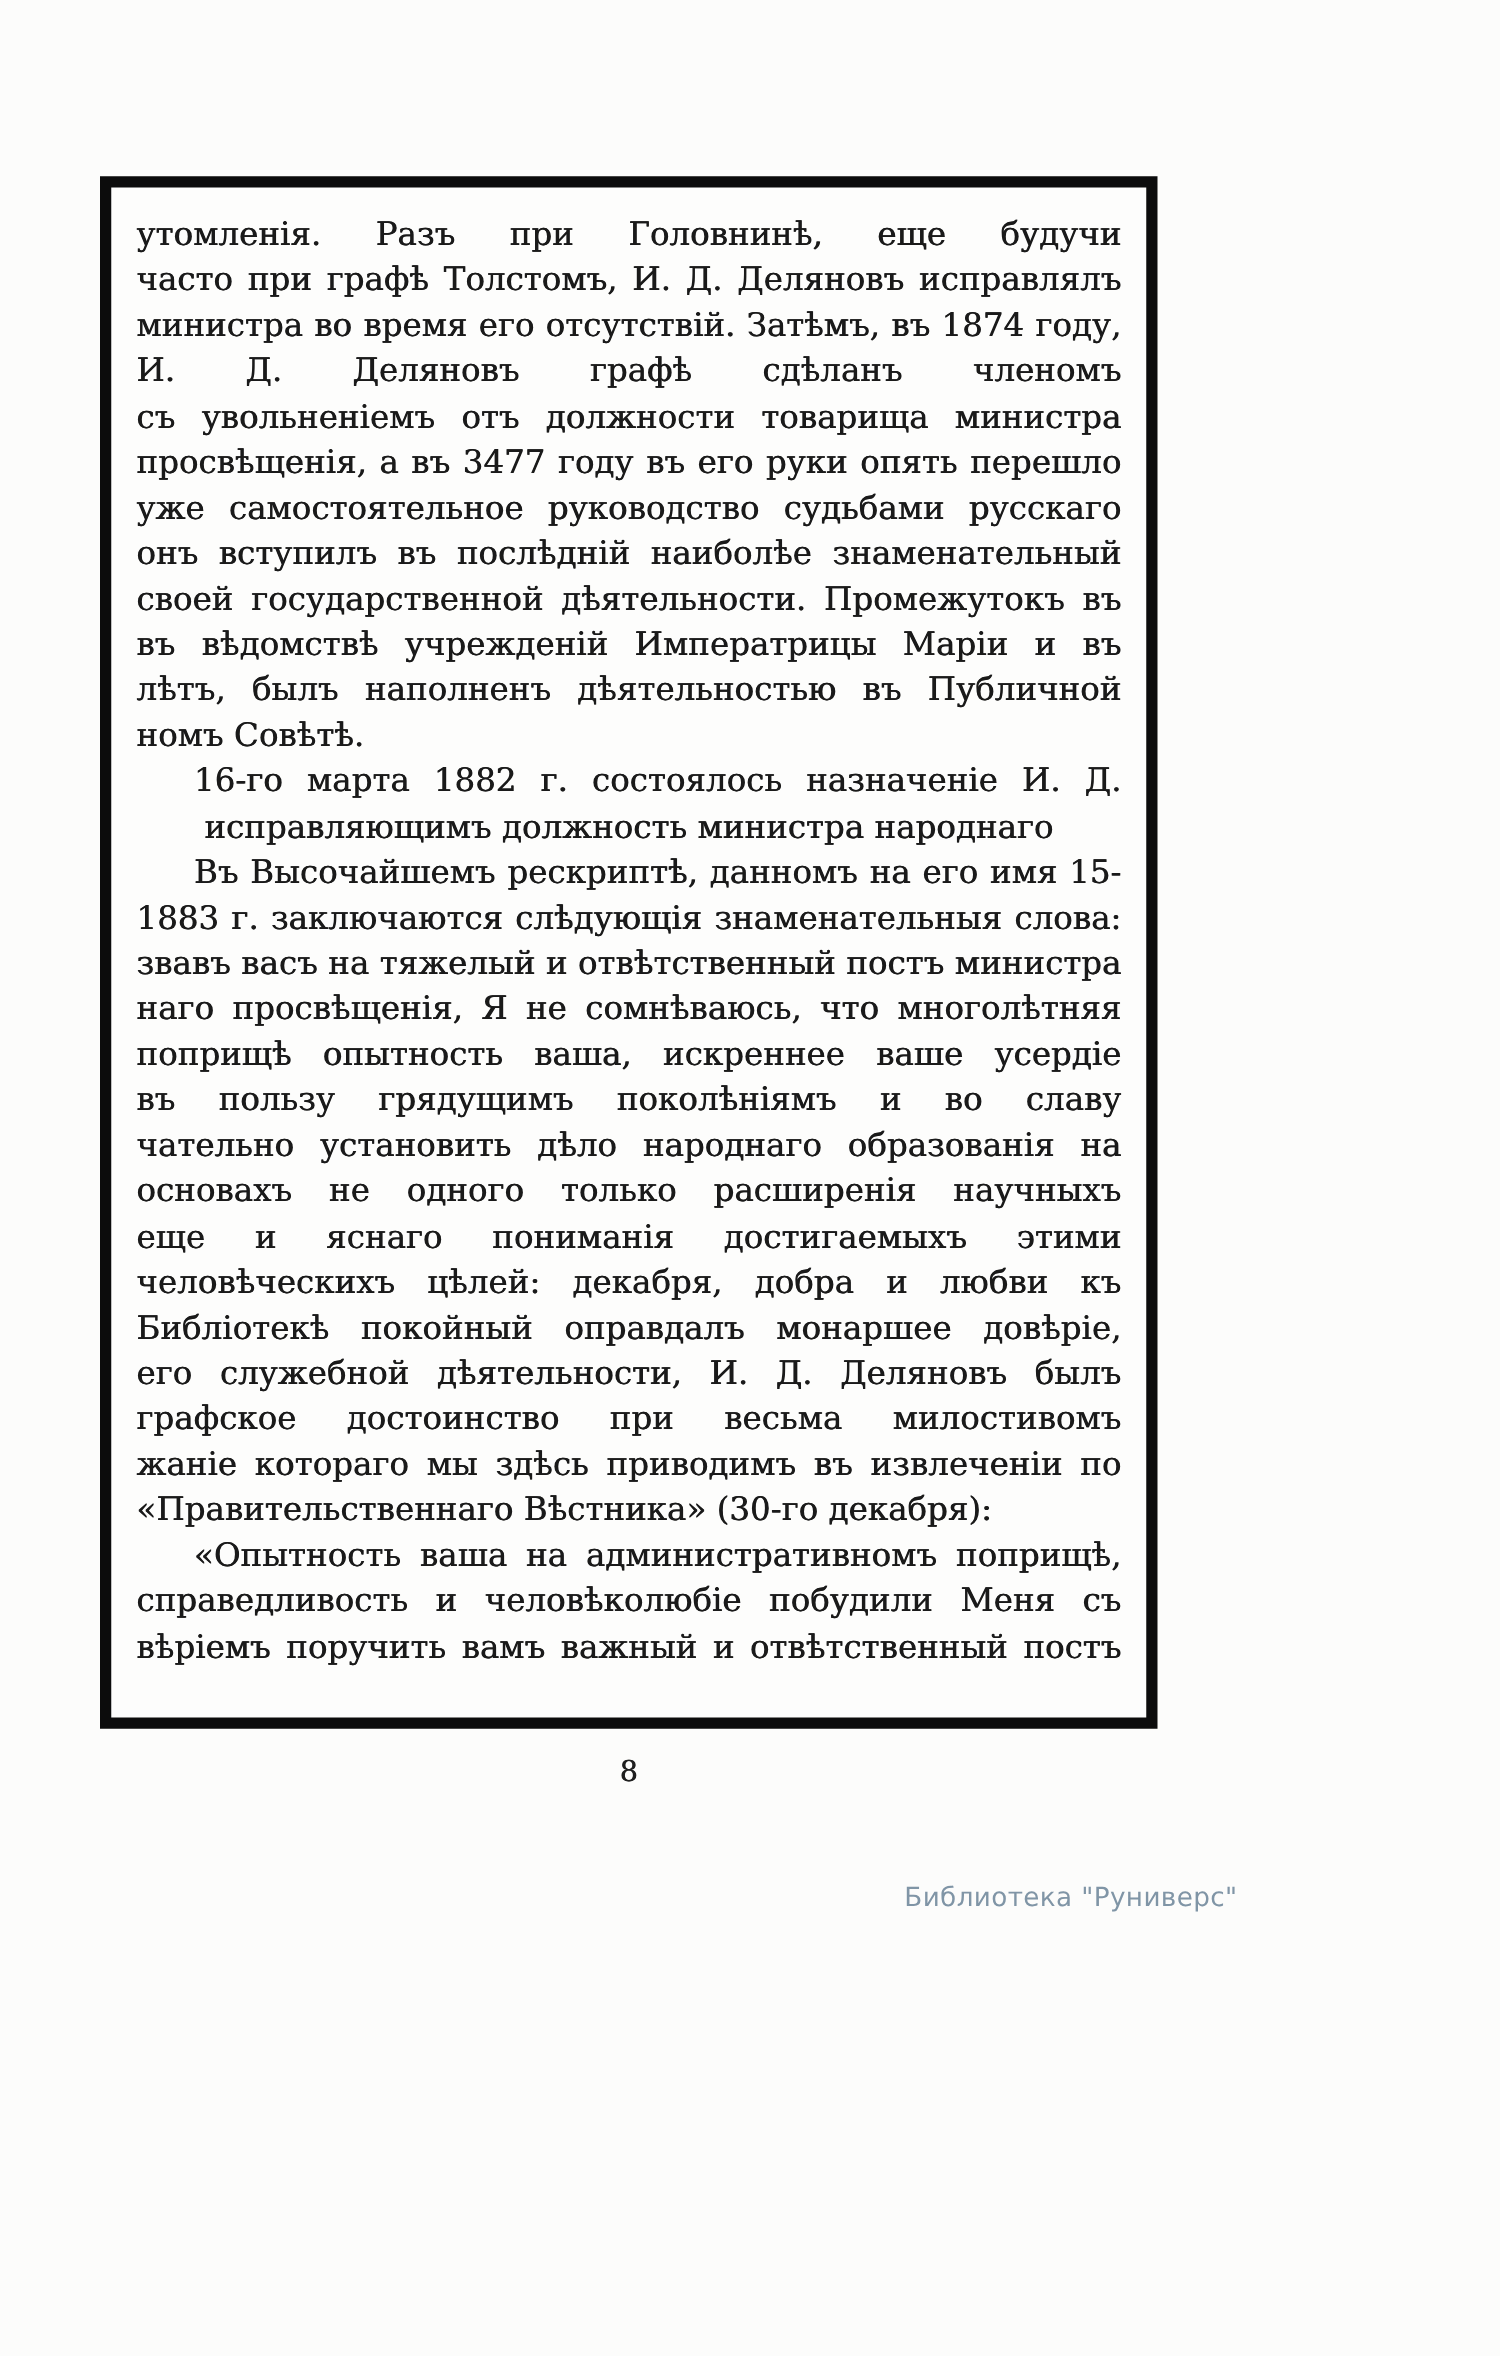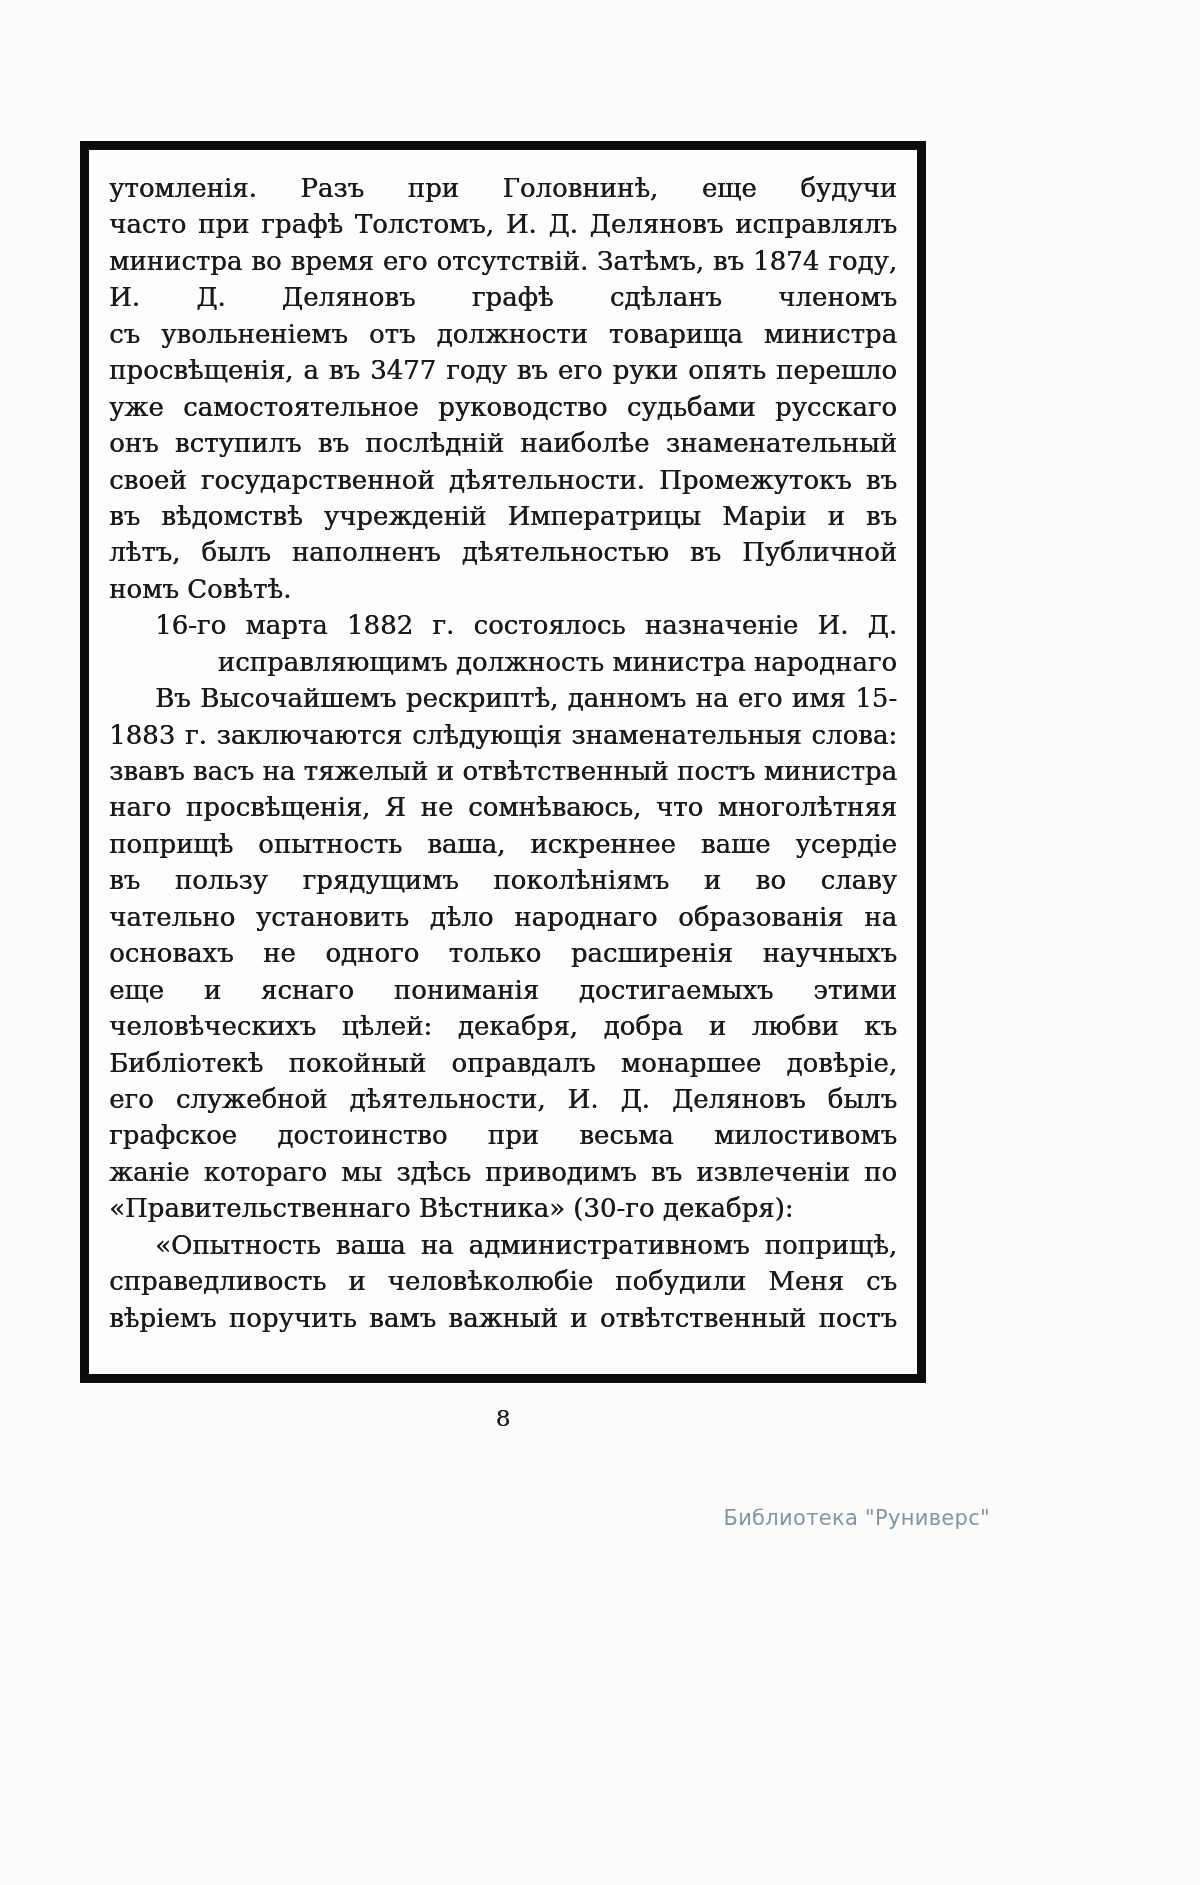--- a/index.html
+++ b/index.html
@@ -37,21 +37,21 @@
     line-height: 36.45px;
     height: 36.45px;
     overflow: hidden;
     color: #1a1a1a;
     text-shadow: 0.45px 0 0 #1a1a1a; 
     text-align: justify;
     text-align-last: justify;
     white-space: normal;
   }
   .line.plain {
-    text-align: right;
+    text-align: center;
     text-align-last: left;
   }
   .line.ind {
     text-indent: 46px;
   }
   .page-number {
     position: absolute;
     left: 80px;
     top: 1405px;
     width: 846px;

